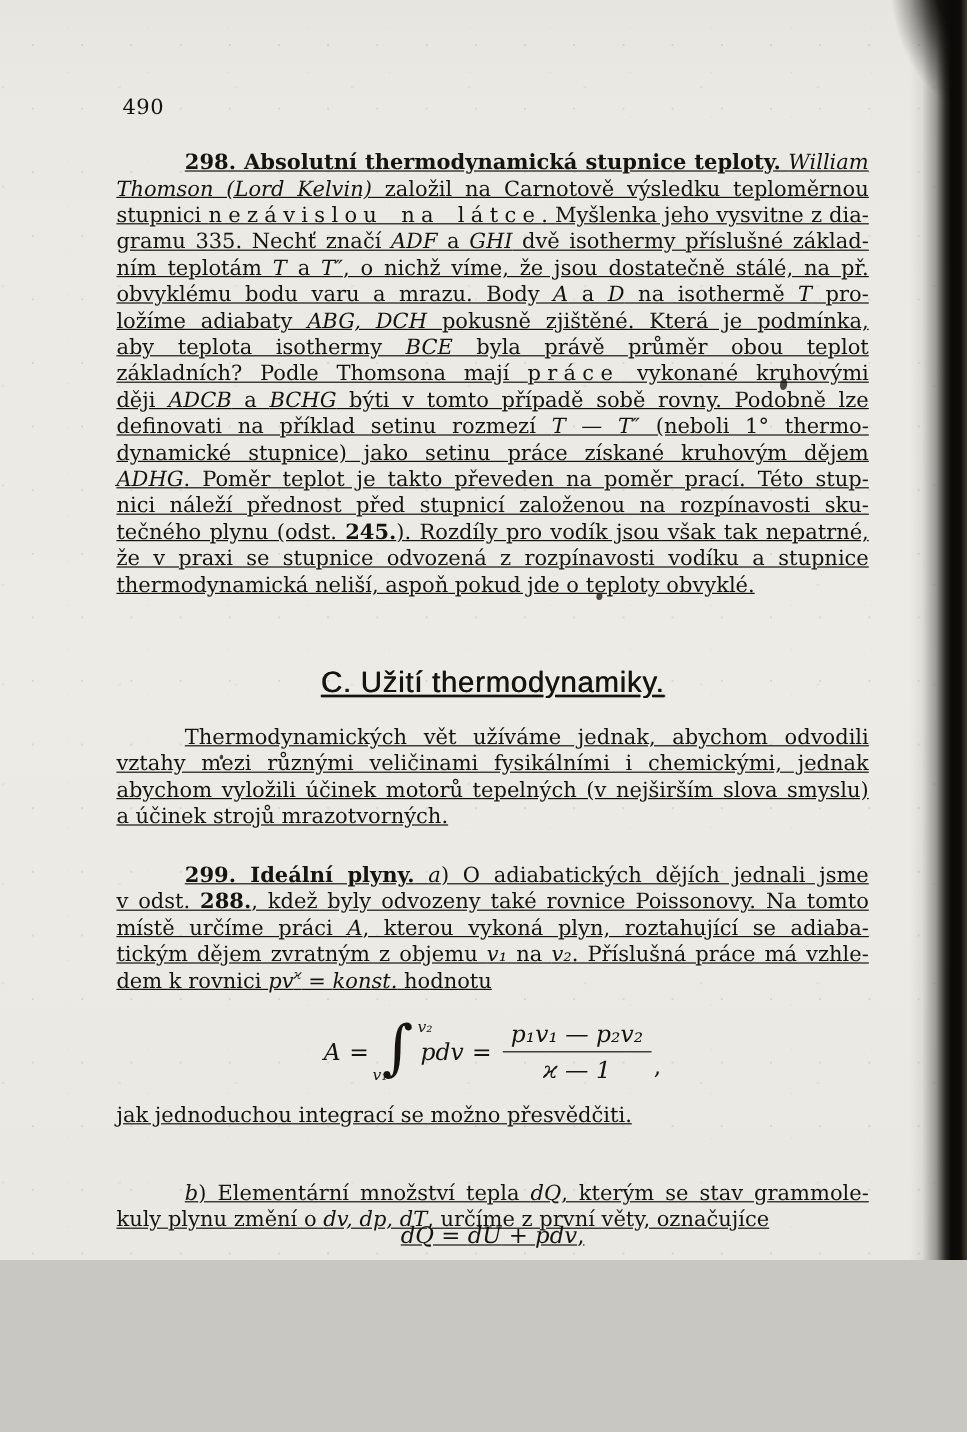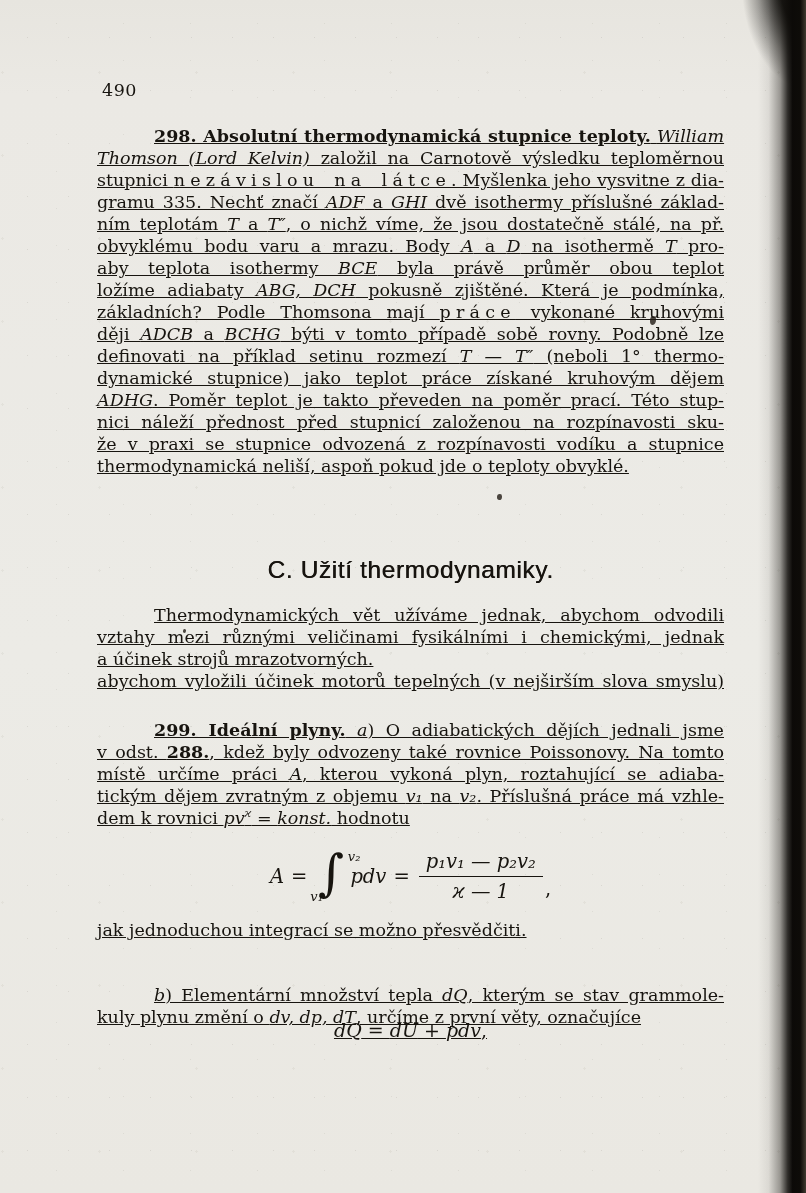--- a/index.html
+++ b/index.html
@@ -1,18 +1,18 @@
 <!DOCTYPE html>
 <html><head>
 <meta charset="utf-8">
 <style>
   html,body{margin:0;padding:0;background:#c9c7c2;}
   .page{
     position:relative;
-    width:806px;height:1193px;
+    width:806px;height:1050px;
     margin:0;
     overflow:hidden;
     color:#17140f;
     font-family:"DejaVu Serif","Liberation Serif",serif;
     background-color:#eae8e3;
     background-image:
       radial-gradient(circle, rgba(95,90,78,.13) 0 .7px, transparent .9px),
       radial-gradient(circle, rgba(95,90,78,.10) 0 .6px, transparent .8px),
       radial-gradient(circle, rgba(125,118,100,.08) 0 1px, transparent 1.2px),
       linear-gradient(180deg, #e7e5df 0%, #ebe9e4 8%, #ecebe6 55%, #eae8e2 100%);
@@ -36,20 +36,21 @@
   .s-b{font-weight:bold;}
   .s-i{font-style:italic;}
   .s-sp{letter-spacing:.30em;word-spacing:.22em;}
   .s-sup{vertical-align:super;font-size:.62em;font-style:italic;line-height:0;}
   .heading{
     margin:0;text-align:center;
     font-family:"Liberation Sans","DejaVu Sans",sans-serif;
     font-weight:normal;
     font-size:24.5px;line-height:32px;letter-spacing:.6px;
     text-shadow:.45px 0 0 currentColor;
+    text-decoration:underline;
   }
   .formula-line .tline{font-size:19px;line-height:24px;}
   
   .formula{
     display:flex;justify-content:center;align-items:center;
     height:66px;font-size:19.5px;font-style:italic;
   }
   .f-eq{font-style:normal;margin:0 7px;}
   .f-int{position:relative;margin:0 2px 0 4px;padding:0 4px 0 0;}
   .f-int-sign{font-size:50px;font-style:normal;line-height:1;display:inline-block;transform:translateY(-3px);}
@@ -86,39 +87,40 @@
 
   <div class="page-number">490</div>
 
   <div class="block indent" style="top:125px">
       <div class="tline"><span class="s-b">298. Absolutní thermodynamická stupnice teploty.</span><span> </span><span class="s-i">William</span></div>
       <div class="tline"><span class="s-i">Thomson (Lord Kelvin)</span><span> založil na Carnotově výsledku teploměrnou</span></div>
       <div class="tline"><span>stupnici </span><span class="s-sp">nezávislou na látce</span><span>. Myšlenka jeho vysvitne z dia-</span></div>
       <div class="tline"><span>gramu 335. Nechť značí </span><span class="s-i">ADF</span><span> a </span><span class="s-i">GHI</span><span> dvě isothermy příslušné základ-</span></div>
       <div class="tline"><span>ním teplotám </span><span class="s-i">T</span><span> a </span><span class="s-i">T″</span><span>, o nichž víme, že jsou dostatečně stálé, na př.</span></div>
       <div class="tline"><span>obvyklému bodu varu a mrazu. Body </span><span class="s-i">A</span><span> a </span><span class="s-i">D</span><span> na isothermě </span><span class="s-i">T</span><span> pro-</span></div>
+      <div class="tline"><span>ložíme adiabaty </span><span class="s-i">ABG, DCH</span><span> pokusně zjištěné. Která je podmínka,</span></div>
       <div class="tline"><span>aby teplota isothermy </span><span class="s-i">BCE</span><span> byla právě průměr obou teplot</span></div>
-      <div class="tline"><span>ložíme adiabaty </span><span class="s-i">ABG, DCH</span><span> pokusně zjištěné. Která je podmínka,</span></div>
       <div class="tline"><span>základních? Podle Thomsona mají </span><span class="s-sp">práce</span><span> vykonané kruhovými</span></div>
       <div class="tline"><span>ději </span><span class="s-i">ADCB</span><span> a </span><span class="s-i">BCHG</span><span> býti v tomto případě sobě rovny. Podobně lze</span></div>
       <div class="tline"><span>definovati na příklad setinu rozmezí </span><span class="s-i">T — T″</span><span>  (neboli 1° thermo-</span></div>
-      <div class="tline"><span>dynamické stupnice) jako teplot práce získané kruhovým dějem</span></div>
+      <div class="tline"><span>dynamické stupnice) jako setinu práce získané kruhovým dějem</span></div>
       <div class="tline"><span class="s-i">ADHG</span><span>. Poměr teplot je takto převeden na poměr prací. Této stup-</span></div>
       <div class="tline"><span>nici náleží přednost před stupnicí založenou na rozpínavosti sku-</span></div>
+      <div class="tline"><span>tečného plynu (odst. </span><span class="s-b">245.</span><span>). Rozdíly pro vodík jsou však tak nepatrné,</span></div>
       <div class="tline"><span>že v praxi se stupnice odvozená z rozpínavosti vodíku a stupnice</span></div>
       <div class="tline tlast"><span>thermodynamická neliší, aspoň pokud jde o teploty obvyklé.</span></div>
     </div>
 
   <h2 class="block heading" style="top:554px">C. Užití thermodynamiky.</h2>
 
   <div class="block indent" style="top:604px">
       <div class="tline"><span>Thermodynamických vět užíváme jednak, abychom odvodili</span></div>
       <div class="tline"><span>vztahy mezi různými veličinami fysikálními i chemickými, jednak</span></div>
+      <div class="tline"><span>abychom vyložili účinek motorů tepelných (v nejširším slova smyslu)</span></div>
       <div class="tline tlast"><span>a účinek strojů mrazotvorných.</span></div>
-      <div class="tline"><span>abychom vyložili účinek motorů tepelných (v nejširším slova smyslu)</span></div>
     </div>
 
   <div class="block indent" style="top:719px">
       <div class="tline"><span class="s-b">299. Ideální plyny.</span><span> </span><span class="s-i">a</span><span>) O adiabatických dějích jednali jsme</span></div>
       <div class="tline"><span>v odst. </span><span class="s-b">288.</span><span>, kdež byly odvozeny také rovnice Poissonovy. Na tomto</span></div>
       <div class="tline"><span>místě určíme práci </span><span class="s-i">A</span><span>, kterou vykoná plyn, roztahující se adiaba-</span></div>
       <div class="tline"><span>tickým dějem zvratným z objemu </span><span class="s-i">v₁</span><span> na </span><span class="s-i">v₂</span><span>. Příslušná práce má vzhle-</span></div>
       <div class="tline tlast"><span>dem k rovnici </span><span class="s-i">pv</span><span class="s-sup">ϰ</span><span> = </span><span class="s-i">konst.</span><span> hodnotu</span></div>
     </div>
 

